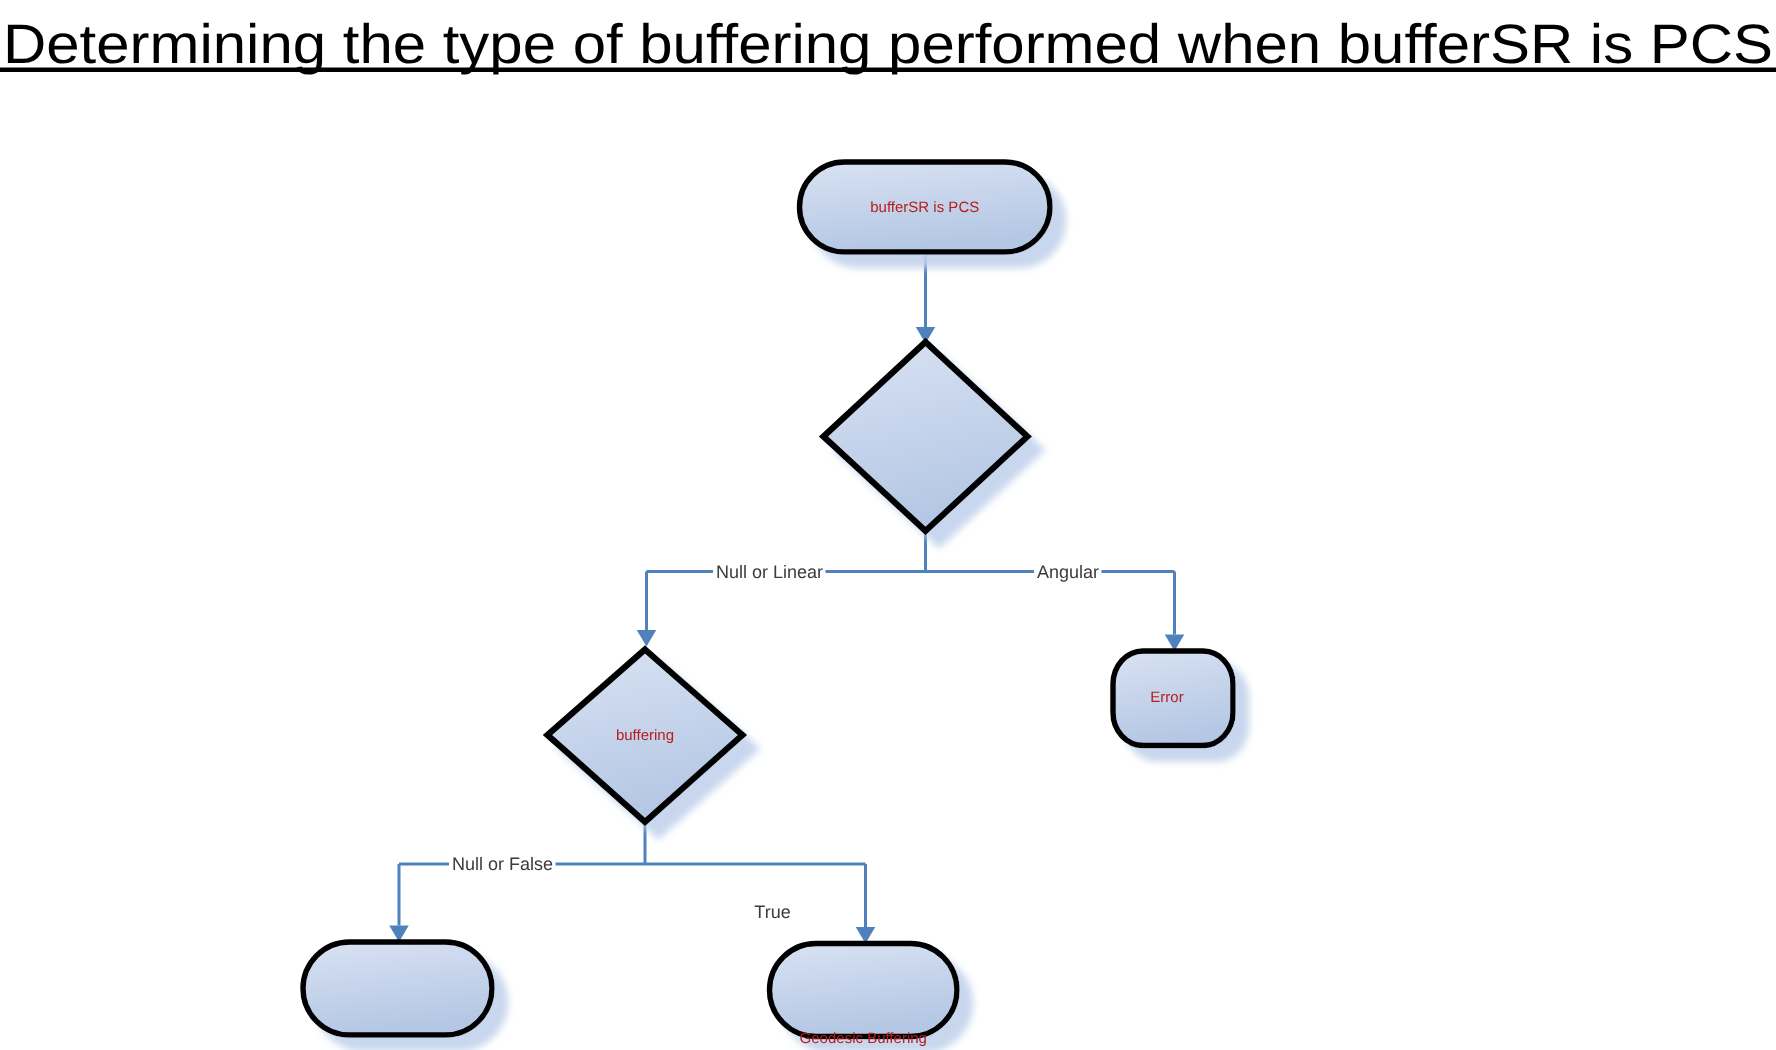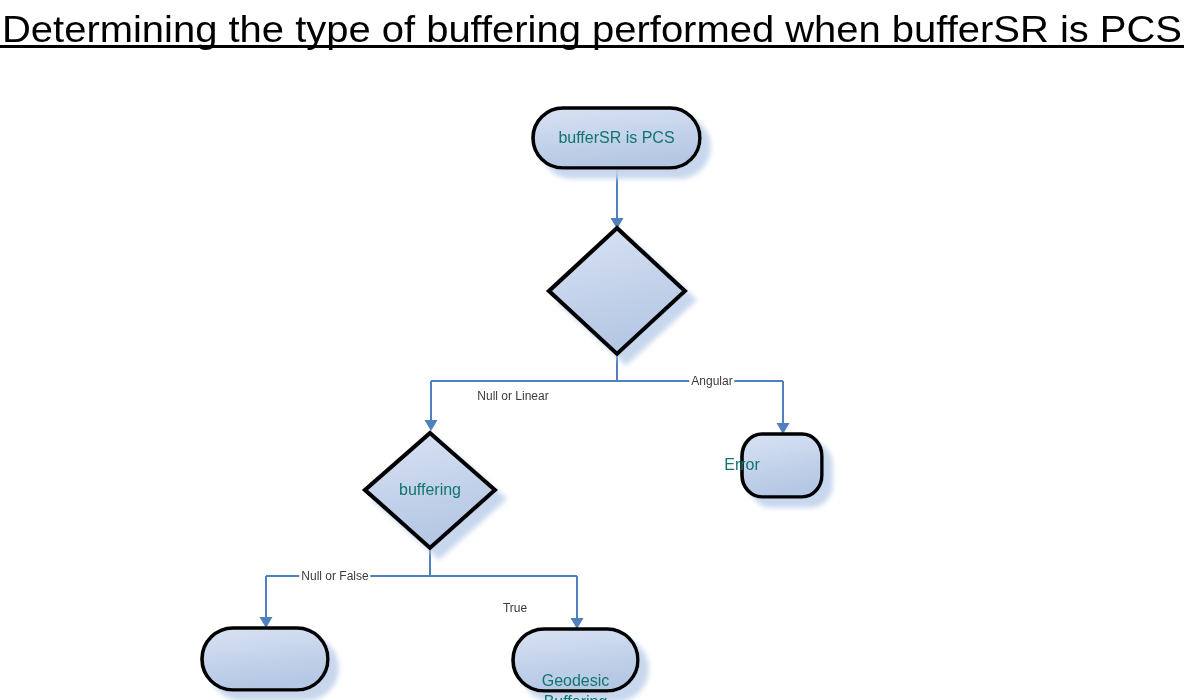--- a/index.html
+++ b/index.html
@@ -19,23 +19,23 @@
     position: absolute;
     left: 0;
     top: 0;
   }
   .node-label {
     position: absolute;
     display: flex;
     align-items: center;
     justify-content: center;
     text-align: center;
-    font-size: 16px;
+    font-size: 10px;
     line-height: 1.3;
-    color: #0f766e;
+    color: #b91c1c;
     pointer-events: none;
   }
   .edge-label {
     position: absolute;
     transform: translate(-50%, -50%);
     background: #ffffff;
     padding: 0 2px;
     font-size: 12px;
     white-space: nowrap;
     color: #3b3b3b;
@@ -86,26 +86,26 @@
       <rect x="202" y="628" width="126" height="62" rx="31" ry="31"></rect>
       <rect x="513" y="629" width="125" height="62" rx="31" ry="31"></rect>
     </g>
   </svg>
 
   <div class="node-label" style="left:533px; top:108px; width:167px; height:60px;">bufferSR is PCS</div>
 
 
   <div class="node-label" style="left:365px; top:433px; width:130px; height:115px;">buffering</div>
 
-  <div class="node-label" style="left:702px; top:434px; width:80px; height:63px;">Error</div>
+  <div class="node-label" style="left:738px; top:434px; width:80px; height:63px;">Error</div>
 
 
   <div class="node-label" style="left:508px; top:661px; width:135px; height:62px;">Geodesic Buffering</div>
 
-  <span class="edge-label" style="left:513px; top:396px;">Null or Linear</span>
+  <span class="edge-label" style="left:513px; top:381px;">Null or Linear</span>
 
   <span class="edge-label" style="left:712px; top:381px;">Angular</span>
 
   <span class="edge-label" style="left:335px; top:576px;">Null or False</span>
 
   <span class="edge-label" style="left:515px; top:608px;">True</span>
 
 </div>
 
 </body></html>

